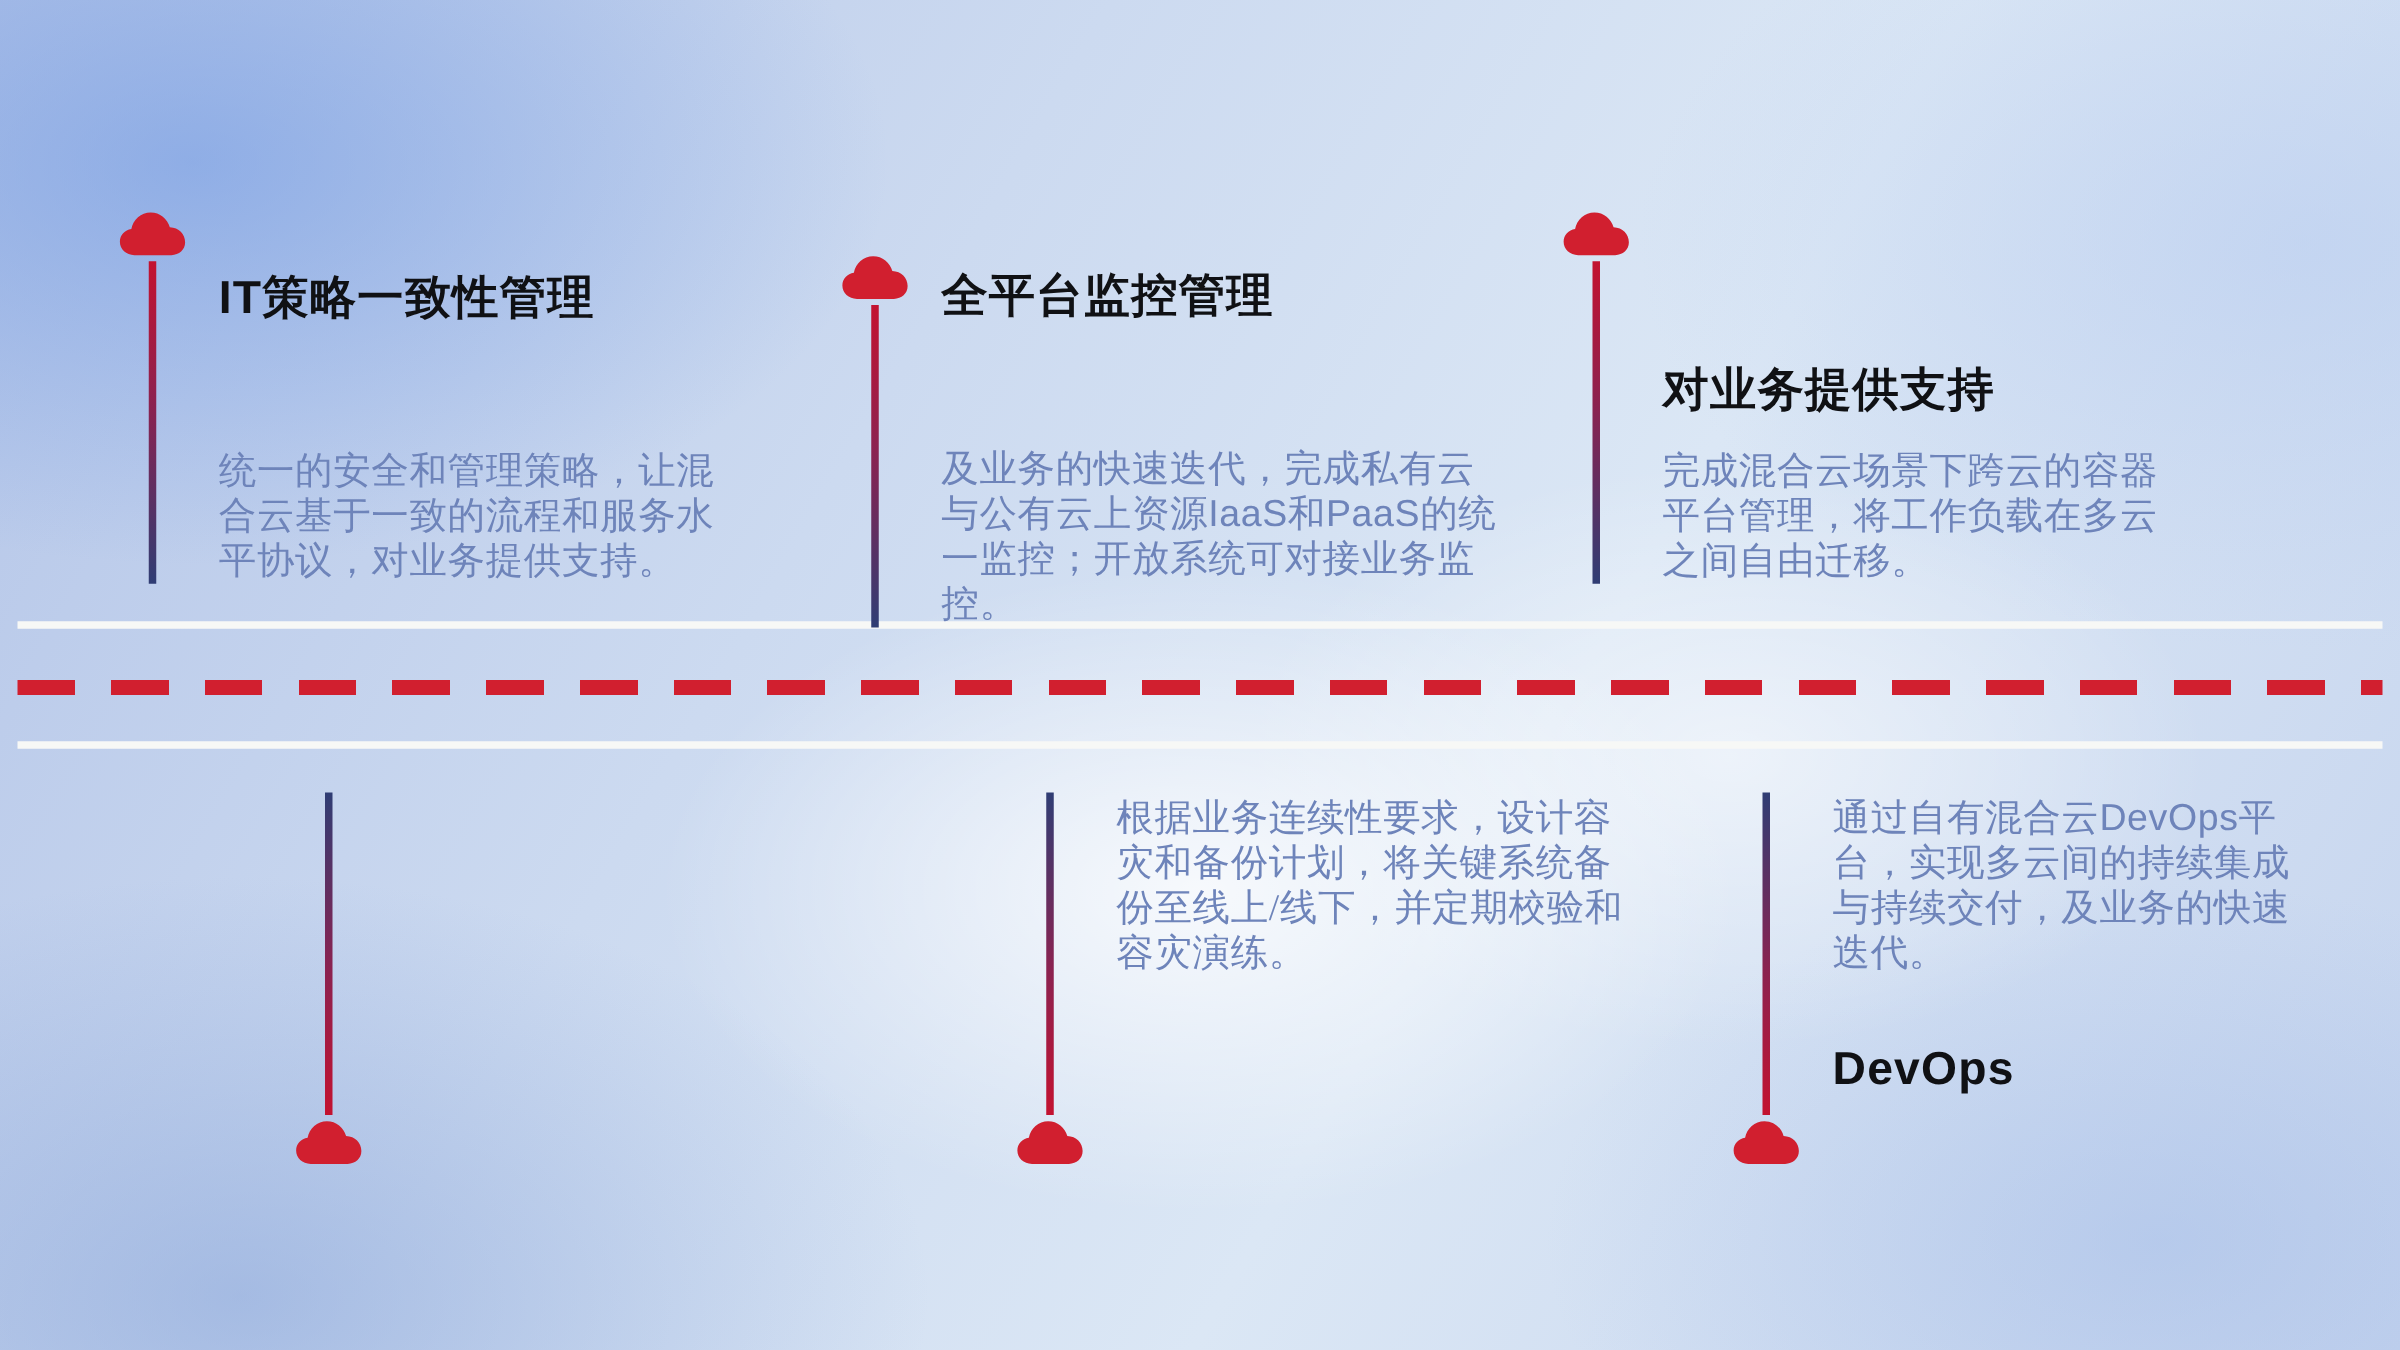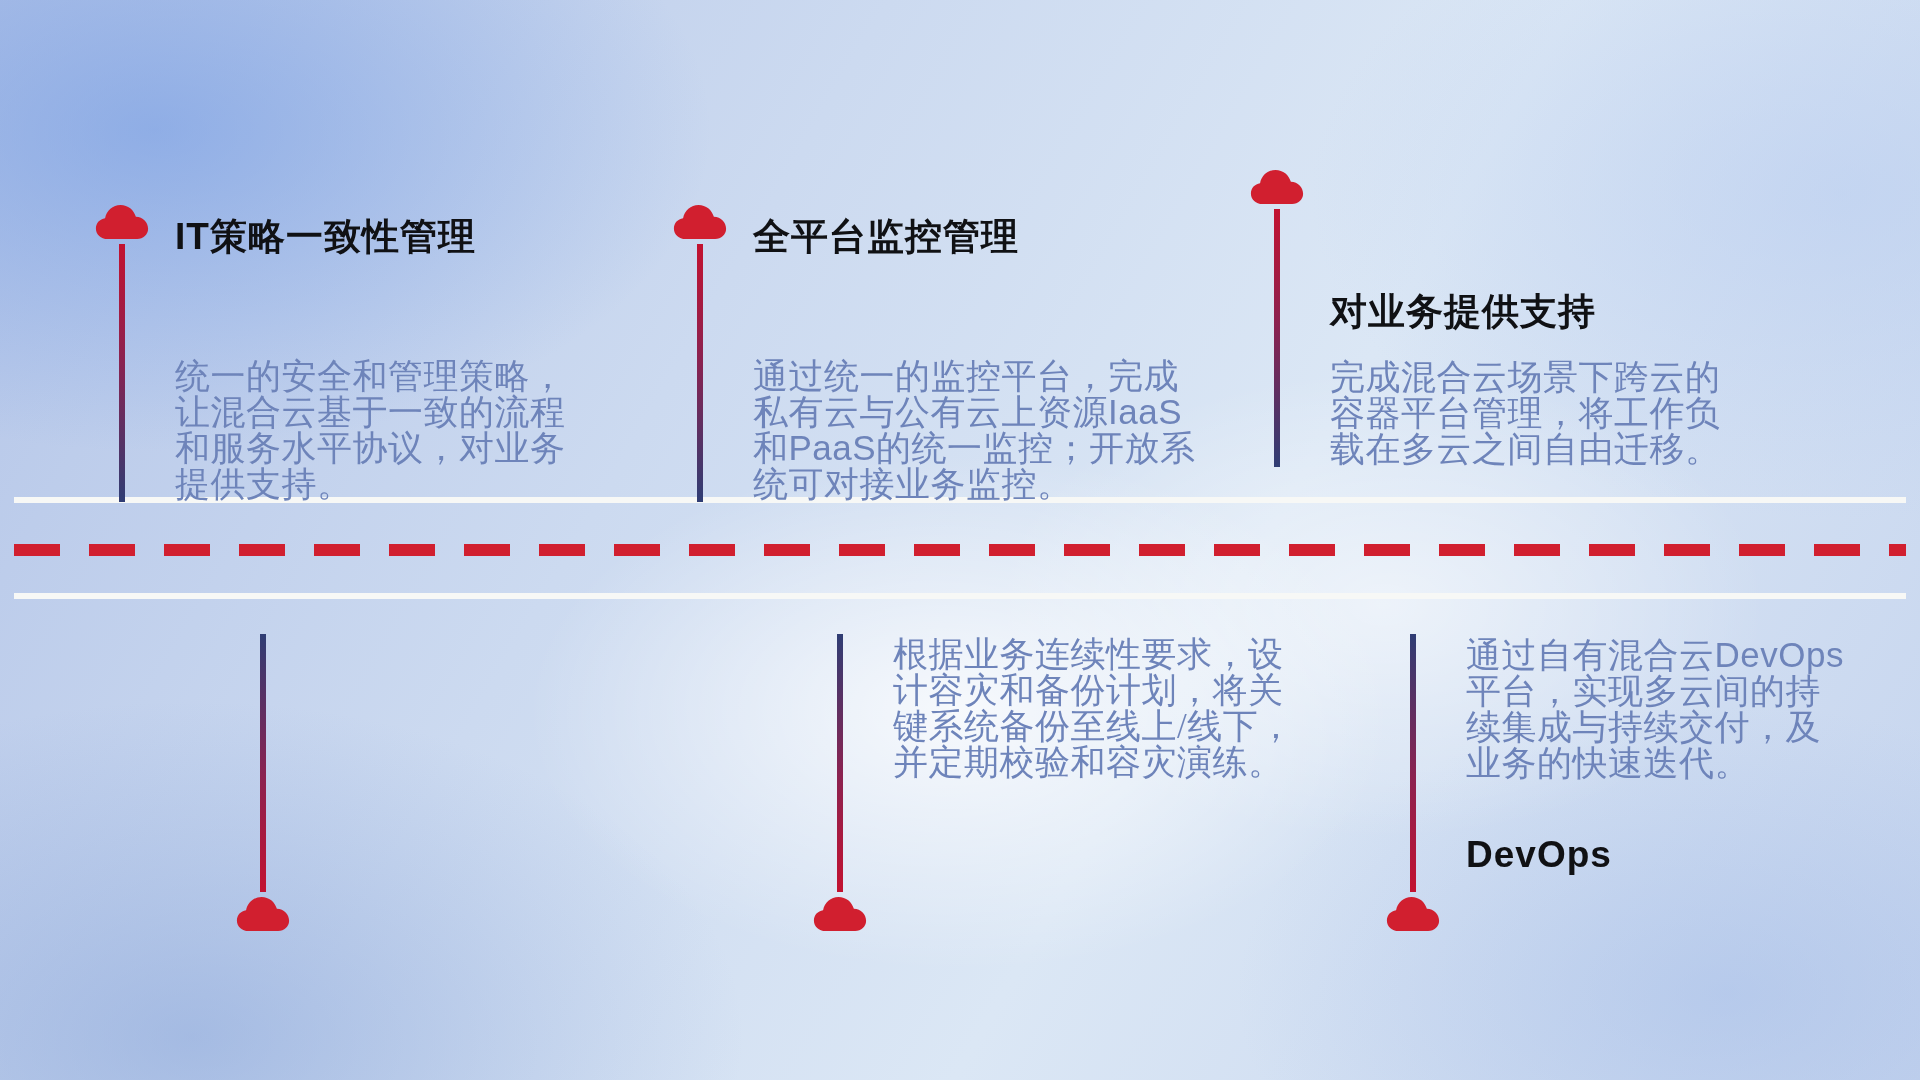--- a/index.html
+++ b/index.html
@@ -50,21 +50,21 @@
   .title {
     margin: 0;
     font-size: 37px;
     font-weight: 700;
     color: #101114;
     letter-spacing: 1px;
     white-space: nowrap;
   }
   .desc {
     margin: 0;
-    font-size: 35px;
+    font-size: 30px;
     line-height: 36px;
     color: #6e84ba;
     letter-spacing: 0.5px;
   }
 
   .item.top .text  { padding-top: 44px; }
   .item.top .desc  { margin-top: 96px; }
 
   .item.bottom .text { padding-top: 3px; height: 296px; }
   .item.bottom .title { position: absolute; top: 200px; left: 0; }
@@ -93,21 +93,21 @@
 
   <div class="item top" style="left:673px; top:168px;">
     <div class="pin">
       <svg width="54" height="38" viewBox="0 0 60 42">
         <path d="M14 40 C6.5 40 1 34.8 1 28.2 C1 22.2 5.4 17.6 11.2 16.8 C12.6 8.4 19.8 2 28.4 2 C36.6 2 43.4 7.6 45.4 15.2 C53.4 15.6 59 21.2 59 28.6 C59 35.2 53.6 40 46.8 40 Z" fill="#d11f2f"></path>
       </svg>
       <div class="stem down"></div>
     </div>
     <div class="text">
       <h2 class="title">全平台监控管理</h2>
-      <p class="desc" style="width:448px;">通过统一的监控平台，完成私有云与公有云上资源IaaS和PaaS的统一监控；开放系统可对接业务监控。</p>
+      <p class="desc" style="width:448px;">及业务的快速迭代，完成私有云与公有云上资源IaaS和PaaS的统一监控；开放系统可对接业务监控。</p>
     </div>
   </div>
 
   <div class="item top" style="left:1250px; top:168px;">
     <div class="pin">
       <svg width="54" height="38" viewBox="0 0 60 42">
         <path d="M14 40 C6.5 40 1 34.8 1 28.2 C1 22.2 5.4 17.6 11.2 16.8 C12.6 8.4 19.8 2 28.4 2 C36.6 2 43.4 7.6 45.4 15.2 C53.4 15.6 59 21.2 59 28.6 C59 35.2 53.6 40 46.8 40 Z" fill="#d11f2f"></path>
       </svg>
       <div class="stem down"></div>
     </div>

